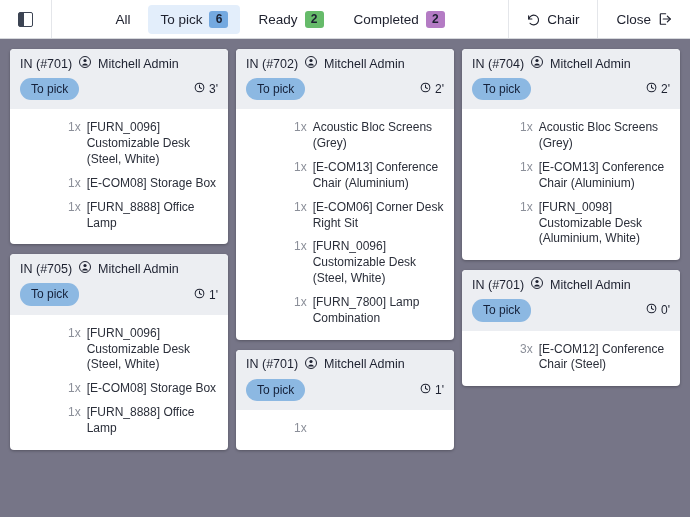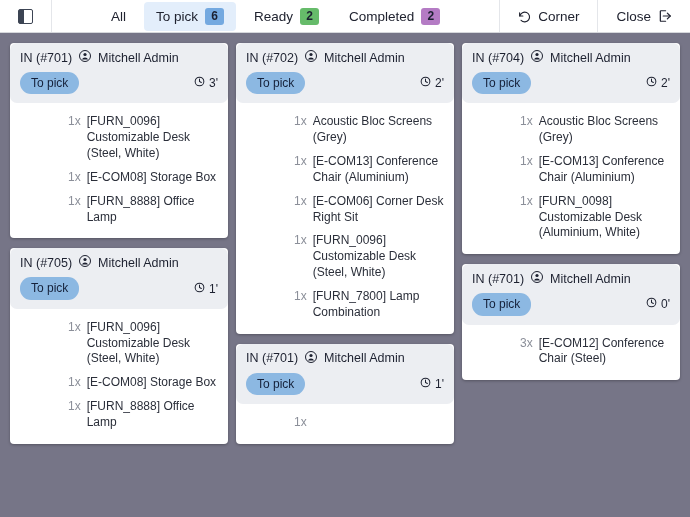--- a/index.html
+++ b/index.html
@@ -10,21 +10,21 @@
     width: 690px;
     height: 517px;
     overflow: hidden;
     background: #767587;
     font-family: "Liberation Sans", sans-serif;
     -webkit-font-smoothing: antialiased;
   }
 
   
   .toolbar {
-    height: 33px;
+    height: 39px;
     background: #ffffff;
     display: flex;
     align-items: stretch;
     border-bottom: 1px solid #d6d8dc;
     box-sizing: border-box;
   }
   .tb-left {
     width: 52px;
     display: flex;
     align-items: center;
@@ -122,21 +122,20 @@
   .card {
     background: #ffffff;
     border-radius: 4px;
     box-shadow: 0 1px 3px rgba(0,0,0,0.28);
     overflow: hidden;
     cursor: pointer;
   }
   .card-head {
     background: #eceef2;
     padding: 7px 10px 0 10px;
-    border-radius: 7px;
   }
   .card-title-row {
     display: flex;
     align-items: center;
     gap: 7px;
     font-size: 12.5px;
     color: #1d2130;
     font-weight: 500;
   }
   .avatar-icon {
@@ -210,21 +209,21 @@
       </div>
     </div>
   <div class="tb-right">
     <div class="tb-btn">
       <span>
         <svg width="13" height="13" viewBox="0 0 24 24" fill="none" stroke="#202330" stroke-width="2.1" stroke-linecap="round" stroke-linejoin="round">
           <path d="M3 5v6h6"></path>
           <path d="M3.5 11a9 9 0 1 1 2.2 8"></path>
         </svg>
       </span>
-      <span>Corner</span>
+      <span>Chair</span>
     </div>
     <div class="tb-btn">
       <span>Close</span>
       <span>
         <svg width="14" height="14" viewBox="0 0 24 24" fill="none" stroke="#202330" stroke-width="2.1" stroke-linecap="round" stroke-linejoin="round">
           <path d="M13 3H5a1 1 0 0 0-1 1v16a1 1 0 0 0 1 1h8"></path>
           <path d="M16 7l5 5-5 5"></path>
           <path d="M21 12H9"></path>
         </svg>
       </span>

